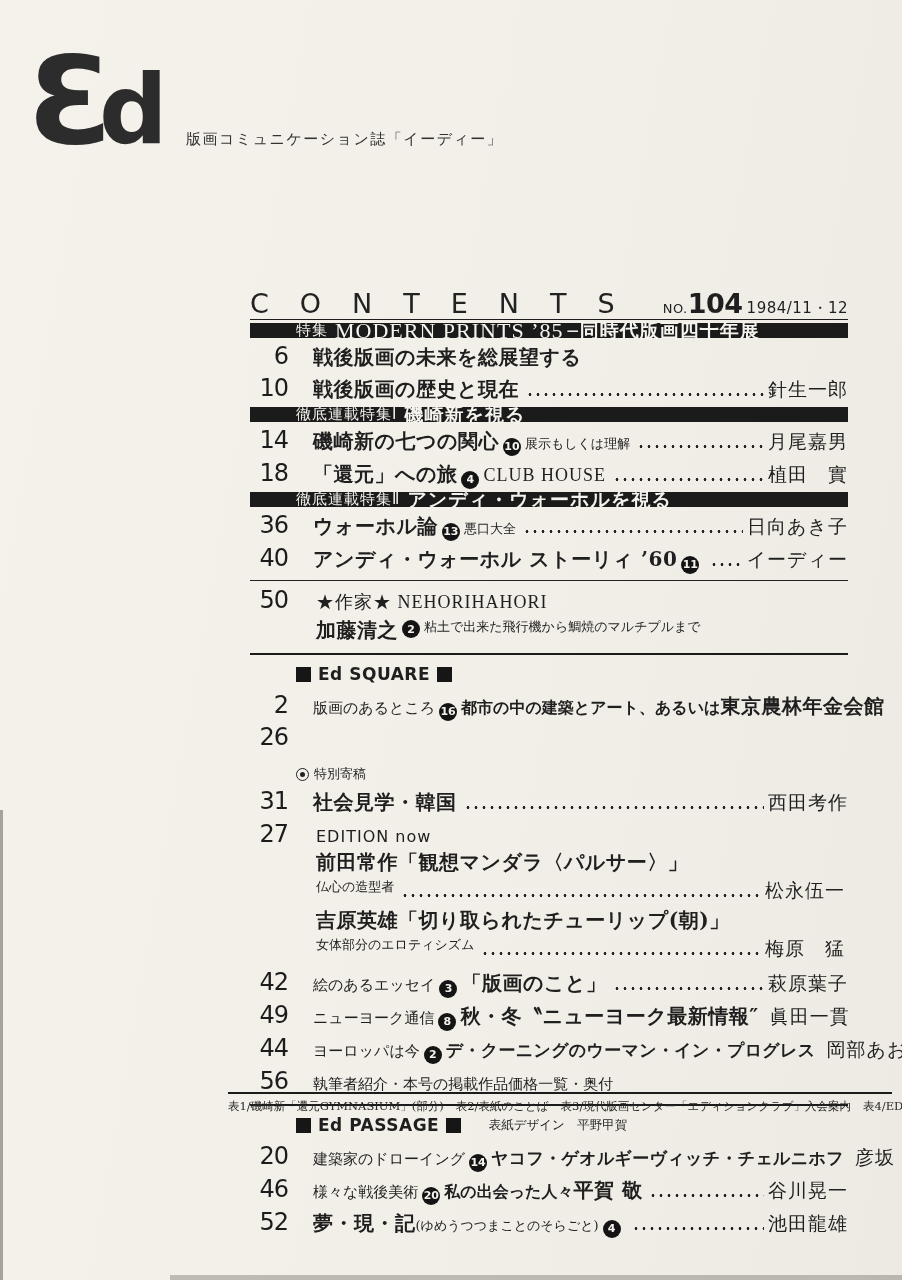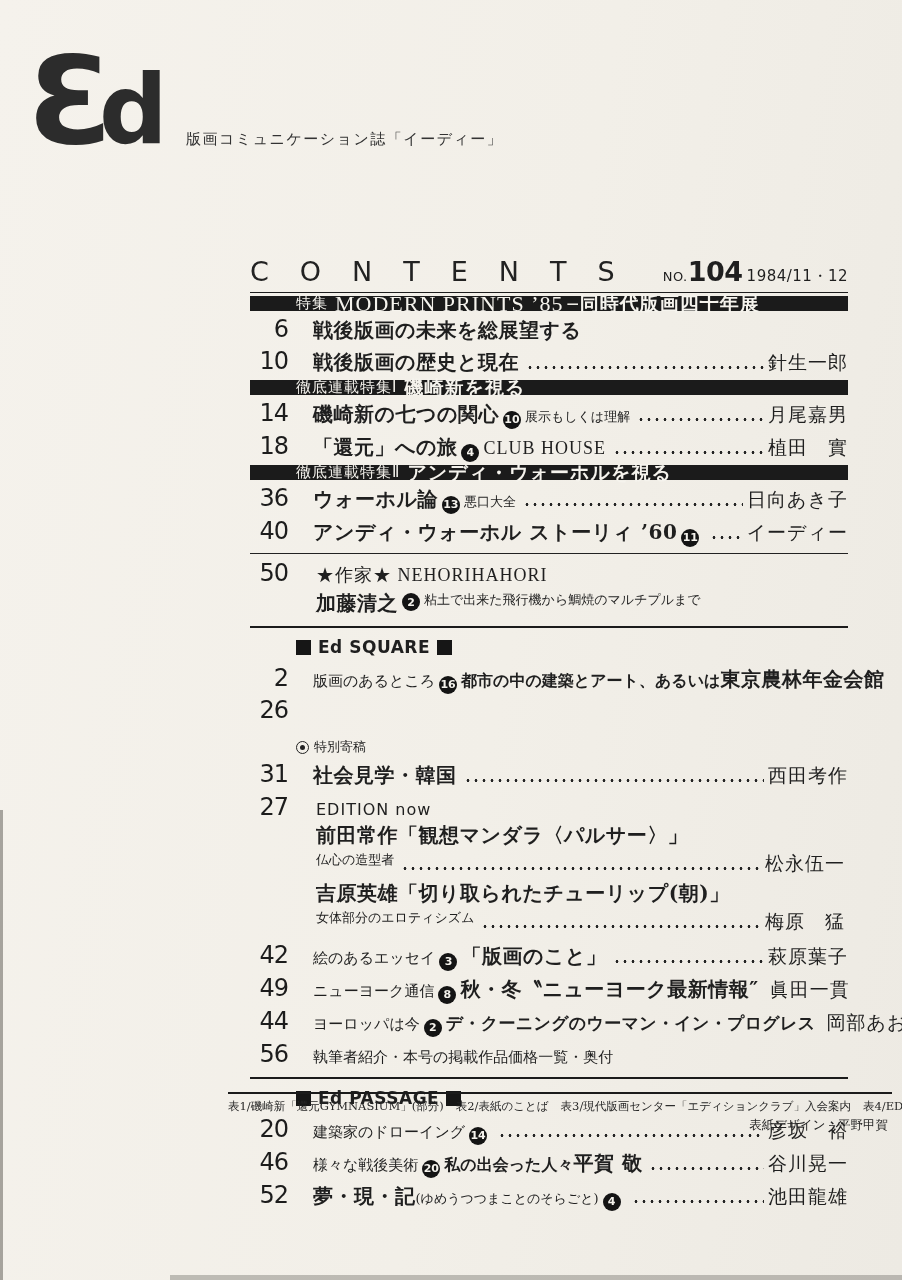--- a/index.html
+++ b/index.html
@@ -11,21 +11,21 @@
 
   
   .masthead{position:absolute;top:58px;left:28px;width:560px;height:120px;}
   .logo{position:absolute;left:0;top:-28px;font-family:"DejaVu Sans",sans-serif;font-weight:800;color:#2c2c2c;white-space:nowrap;}
   .logo .e{font-size:122px;letter-spacing:-14px;}
   .logo .d{font-size:96px;}
   .tagline{position:absolute;left:158px;top:72px;font-family:"DejaVu Sans",sans-serif;font-size:15px;letter-spacing:1.5px;color:#333;}
 
   
   .contents{position:absolute;left:250px;top:256px;width:598px;}
-  .c-head{display:flex;align-items:center;border-bottom:1.5px solid #1d1d1d;padding-bottom:5px;}
+  .c-head{display:flex;align-items:center;border-bottom:1.5px solid #1d1d1d;margin-top:32px;}
   .c-title{font-family:"DejaVu Sans",sans-serif;font-size:27px;font-weight:500;letter-spacing:31px;color:#222;}
   .issue{margin-left:auto;white-space:nowrap;display:flex;align-items:baseline;font-family:"DejaVu Sans",sans-serif;}
   .no-label{font-size:13px;letter-spacing:.5px;}
   .no-num{font-size:27px;font-weight:700;letter-spacing:-.5px;margin-right:4px;}
   .no-date{font-size:15px;letter-spacing:.5px;}
 
   .bar{display:flex;align-items:center;height:15px;background:#1b1b1b;color:#f5f3ed;padding-left:46px;margin:3px 0;}
   .bar-pre{font-family:"DejaVu Sans",sans-serif;font-size:15px;font-weight:500;margin-right:7px;letter-spacing:1px;}
   .bar-main{font-family:"DejaVu Sans",sans-serif;font-size:19px;font-weight:700;letter-spacing:1px;}
   .bar-roman{font-family:"Liberation Serif",serif;font-size:22px;font-weight:500;letter-spacing:1px;margin-right:2px;}
@@ -57,21 +57,21 @@
   .sq{width:15px;height:15px;background:#161616;}
   .sq-label{font-family:"DejaVu Sans",sans-serif;font-size:17px;font-weight:700;letter-spacing:.5px;}
   .special{display:flex;align-items:center;gap:5px;margin:14px 0 1px 46px;}
   .bullseye{width:11px;height:11px;border:1.6px solid #222;border-radius:50%;display:inline-flex;align-items:center;justify-content:center;}
   .bullseye .dot{width:5px;height:5px;border-radius:50%;background:#222;}
   .special-label{font-size:13px;}
 
   
   .footer{position:absolute;left:228px;top:1092px;width:664px;border-top:2px solid #1b1b1b;padding-top:5px;}
   .covers{display:flex;gap:12px;font-size:11.5px;white-space:nowrap;color:#262626;}
-  .credit{text-align:right;font-size:12.5px;margin-top:3px;padding-right:4px;color:#262626;}
+  .credit{text-align:center;font-size:12.5px;margin-top:3px;padding-right:4px;color:#262626;}
 </style>
 </head>
 <body>
 
 <div class="page">
   <div class="edge-left"></div>
   <div class="edge-bottom"></div>
 
   <div class="masthead">
     <div class="logo"><span class="e">Ɛ</span><span class="d">d</span></div>
@@ -265,20 +265,21 @@
     <div class="sq-head">
       <span class="sq"></span>
       <span class="sq-label">Ed PASSAGE</span>
       <span class="sq"></span>
     </div>
 
     <div class="row">
       <span class="num">20</span>
       <span class="t-reg">建築家のドローイング</span>
       <span class="badge">14</span>
+      <span class="t-midbig">ヤコフ・ゲオルギーヴィッチ・チェルニホフ</span>
       <span class="leader"></span>
       <span class="author">彦坂　裕</span>
     </div>
 
     <div class="row">
       <span class="num">46</span>
       <span class="t-reg">様々な戦後美術</span>
       <span class="badge">20</span>
       <span class="t-mid">私の出会った人々</span>
       <span class="t-big">平賀 敬</span>

